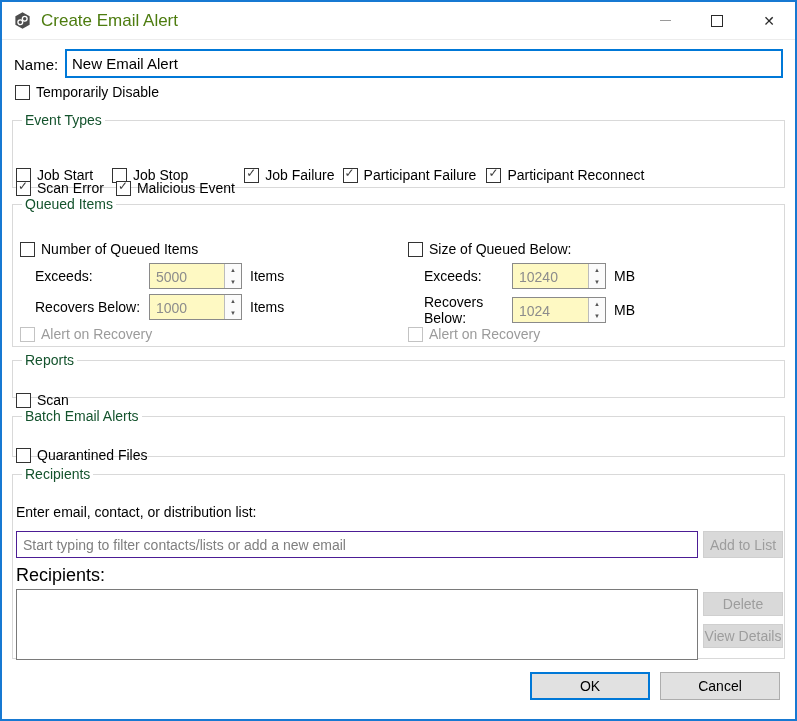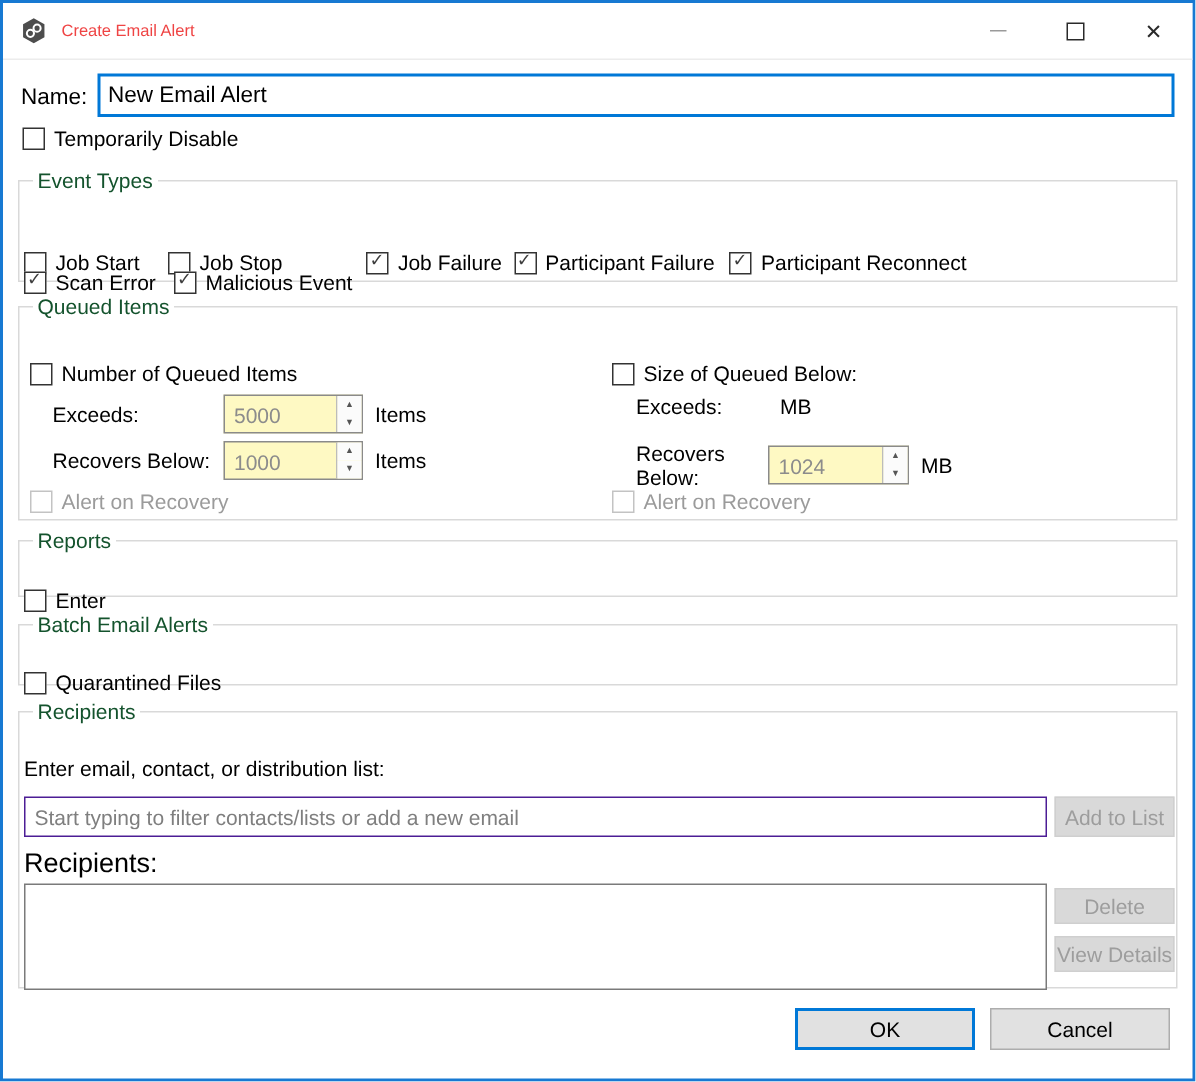--- a/index.html
+++ b/index.html
@@ -4,21 +4,21 @@
 <style>
   html,body{margin:0;padding:0;background:#f0f0f0;}
   body{width:797px;height:721px;font-family:"Liberation Sans", sans-serif;}
   .dialog{position:relative;width:797px;height:721px;box-sizing:border-box;
           border:2px solid #1779d2;background:#fff;overflow:hidden;}
 
   
   .titlebar{position:absolute;top:0;left:0;right:0;height:37px;background:#fff;
             border-bottom:1px solid #ececec;display:flex;align-items:center;}
   .tb-icon{margin-left:11px;width:19px;height:19px;flex:none;}
-  .tb-title{margin-left:9px;font-size:11px;color:#ef4444;}
+  .tb-title{margin-left:9px;font-size:17px;color:#4d7c0f;}
   .tb-controls{margin-left:auto;display:flex;height:100%;}
   .tb-btn{width:52px;display:flex;align-items:center;justify-content:center;cursor:default;}
   .g-min{width:11px;height:1px;background:#9a9a9a;}
   .g-max{width:10px;height:10px;border:1px solid #2a2a2a;}
   .g-close{font-size:14px;color:#2a2a2a;line-height:1;}
 
   
   .check{display:flex;align-items:center;font-size:14px;color:#000;}
   .cb{width:13px;height:13px;border:1px solid #333;background:#fff;position:relative;
       flex:none;margin-right:6px;box-sizing:content-box;}
@@ -204,20 +204,27 @@
       <span class="cb"></span>
       <span>Alert on Recovery</span>
     </div>
 
     <div class="check q-abs qc-r">
       <span class="cb"></span>
       <span>Size of Queued Below:</span>
     </div>
     <div class="q-abs qe-r">
       <span class="q-label">Exceeds:</span>
+      <span class="spin" style="width:94px;">
+        <span class="spin-val">10240</span>
+        <span class="spin-btns">
+            <span>▲</span>
+            <span>▼</span>
+          </span>
+      </span>
       <span class="q-unit">MB</span>
     </div>
     <div class="q-abs qr-r">
       <span class="q-label">Recovers Below:</span>
       <span class="spin" style="width:94px;">
         <span class="spin-val">1024</span>
         <span class="spin-btns">
             <span>▲</span>
             <span>▼</span>
           </span>
@@ -227,21 +234,21 @@
     <div class="check disabled q-abs qa-r">
       <span class="cb"></span>
       <span>Alert on Recovery</span>
     </div>
   </fieldset>
 
   <fieldset id="reports">
     <legend>Reports</legend>
     <div class="check">
       <span class="cb"></span>
-      <span>Enter</span>
+      <span>Scan</span>
     </div>
   </fieldset>
 
   <fieldset id="batch">
     <legend>Batch Email Alerts</legend>
     <div class="check">
       <span class="cb"></span>
       <span>Quarantined Files</span>
     </div>
   </fieldset>

